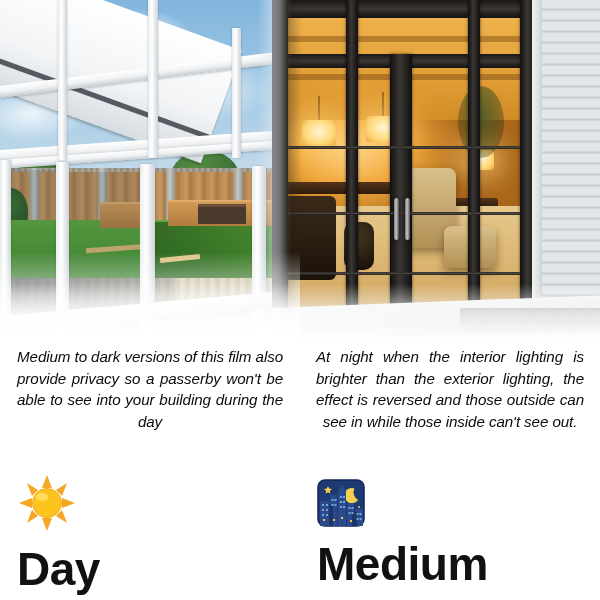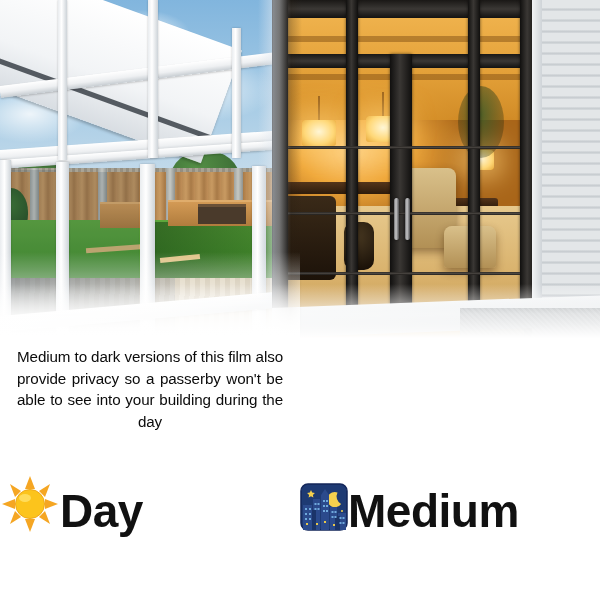--- a/index.html
+++ b/index.html
@@ -265,20 +265,21 @@
   .columns {
     position: absolute;
     left: 0; top: 346px;
     width: 600px;
     display: flex;
   }
   .col {
     width: 300px;
     box-sizing: border-box;
     text-align: center;
+    font-style: italic;
   }
   .col.left  { padding: 0 17px; }
   .col.right { padding: 0 16px; }
   .blurb {
     margin: 0;
     color: #0b0b0b;
     font-size: 15.2px;
     line-height: 1.42;
     text-align: justify;
     text-align-last: center;
@@ -288,21 +289,22 @@
   
   .badges {
     position: absolute;
     left: 0; top: 474px;
     width: 600px;
     display: flex;
   }
   .badge {
     width: 300px;
     display: flex;
-    align-items: center;
+    flex-direction: column;
+    margin-left: 17px;
   }
   .badge .label {
     color: #111111;
     font-weight: bold;
     font-size: 46px;
     line-height: 1;
     letter-spacing: -0.5px;
     margin-top: 14px;
   }
   .badge.right .label { font-size: 46px; }
@@ -412,20 +414,23 @@
     </div>
 
     <div class="seam"></div>
     <div class="photo-fade-left"></div>
     <div class="photo-fade"></div>
   </div>
 
   <div class="columns">
     <div class="col left">
       <p class="blurb">Medium to dark versions of this film also provide privacy so a passerby won't be able to see into your building during the day</p>
+    </div>
+    <div class="col right">
+      <p class="blurb">At night when the interior lighting is brighter than the exterior lighting, the effect is reversed and those outside can see in while those inside can't see out.</p>
     </div>
   </div>
 
   <div class="badges">
 
     <div class="badge left">
       <div class="icon-wrap">
         <svg viewBox="0 0 60 58" width="60" height="58" aria-hidden="true">
           <g fill="#F5A623">
             <polygon points="30,1 35,14 25,14"></polygon>

